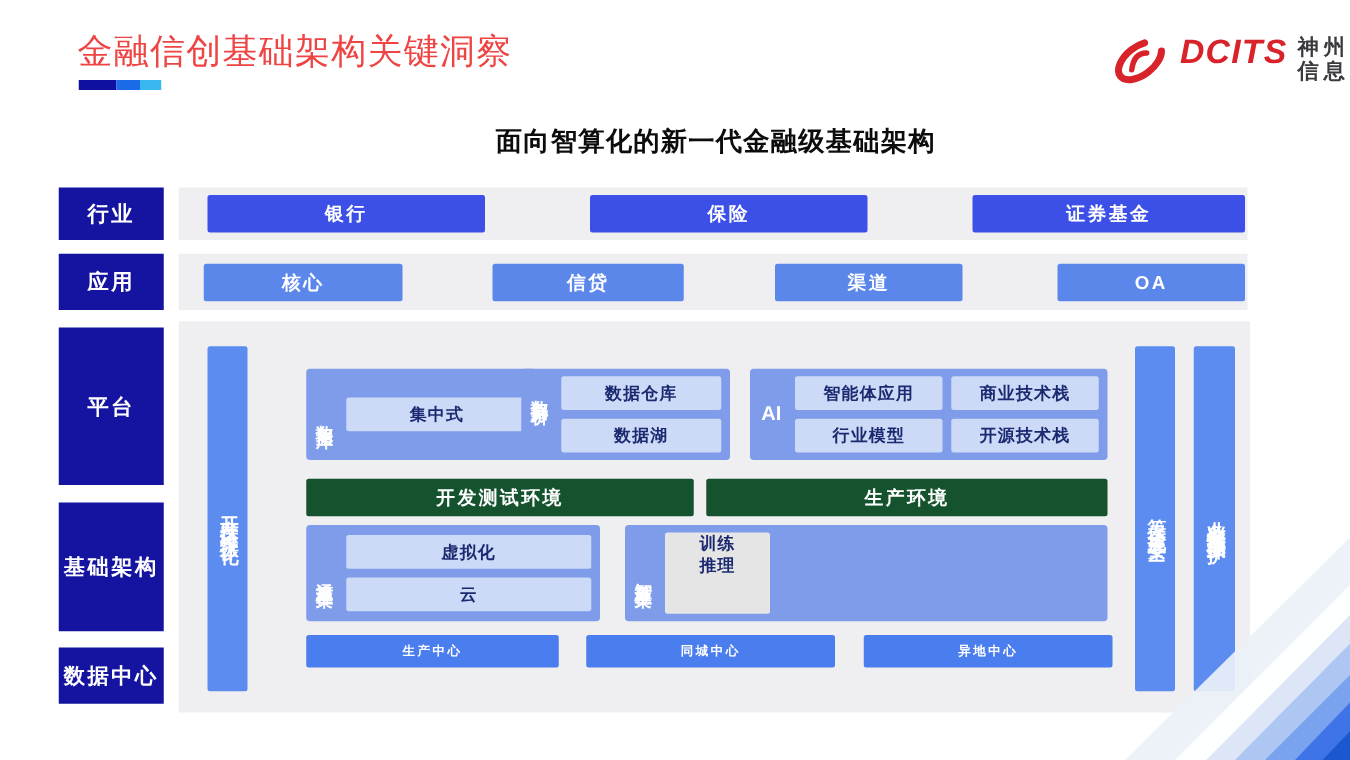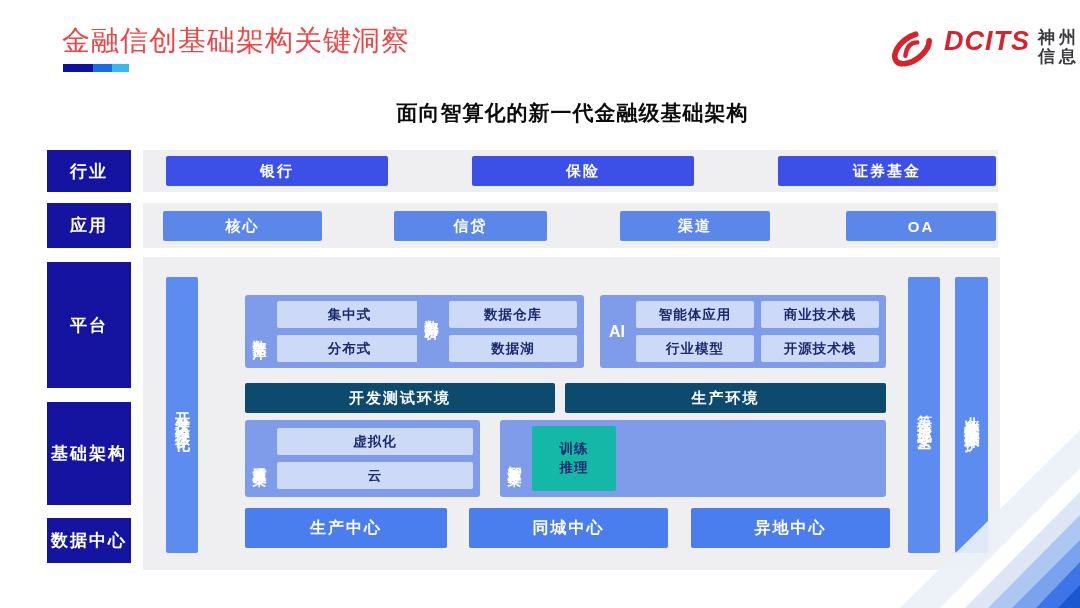--- a/index.html
+++ b/index.html
@@ -34,22 +34,22 @@
   }
   
   .strip{background:#efeff1;z-index:0;}
   
   .btn{
     color:#ffffff;font-weight:bold;text-align:center;z-index:2;border-radius:2px;
     display:flex;align-items:center;justify-content:center;letter-spacing:2px;
   }
   .row1-btn{height:30px;font-size:15px;background:#3c50e8;}
   .row2-btn{height:30px;font-size:15px;background:#5b86ea;}
-  .env-bar{height:30px;font-size:15px;background:#0c4a6e;}
-  .center-btn{height:40px;font-size:16px;background:#4a7ded;}
+  .env-bar{height:30px;font-size:15px;background:#14532d;}
+  .center-btn{height:26px;font-size:10px;background:#4a7ded;}
   
   .pillar{
     background:#5c8cf0;color:#ffffff;font-weight:bold;font-size:15px;
     writing-mode:vertical-lr;text-orientation:upright;letter-spacing:4px;
     display:flex;align-items:center;justify-content:center;z-index:2;border-radius:2px;
   }
   
   .block{
     background:#7e9ce9;border-radius:3px;display:flex;align-items:center;
     padding:6px 7px;gap:9px;z-index:2;box-sizing:border-box;
@@ -60,23 +60,23 @@
   }
   .v-label.two-col{height:46px;}
   .h-label{color:#ffffff;font-weight:bold;font-size:16px;flex:none;padding:0 2px;}
   .box-col{flex:1;display:flex;flex-direction:column;gap:7px;}
   .grid2{flex:1;display:grid;grid-template-columns:1fr 1fr;gap:7px;}
   .inner-box{
     background:#ccd9f7;color:#1b2a70;font-weight:600;font-size:13.5px;
     text-align:center;height:27px;line-height:27px;border-radius:2px;letter-spacing:1px;
   }
   .side-box{
-    background:#14b8a6;color:#1b2a70;font-weight:600;font-size:13.5px;border-radius:2px;
+    background:#e5e5e5;color:#1b2a70;font-weight:600;font-size:13.5px;border-radius:2px;
     width:84px;align-self:stretch;display:flex;flex-direction:column;
-    align-items:center;justify-content:center;line-height:1.35;letter-spacing:1px;flex:none;
+    align-items:center;line-height:1.35;letter-spacing:1px;flex:none;
   }
   
   .corner{left:760px;top:400px;width:320px;height:208px;z-index:6;pointer-events:none;}
 </style>
 </head>
 <body>
 
 <div class="abs title">金融信创基础架构关键洞察</div>
 <div class="abs underline">
   <span class="seg1"></span>
@@ -117,21 +117,20 @@
 <div class="abs btn row2-btn" style="left:394px;top:211px;width:153px">信贷</div>
 <div class="abs btn row2-btn" style="left:620px;top:211px;width:150px">渠道</div>
 <div class="abs btn row2-btn" style="left:846px;top:211px;width:150px">OA</div>
 
 <div class="abs pillar" style="left:166px;top:277px;width:32px;height:276px">开发运维一体化</div>
 
 <div class="abs block" style="left:245px;top:295px;width:184px;height:73px">
   <div class="v-label">数据库</div>
   <div class="box-col">
     <div class="inner-box">集中式</div>
-    <div class="inner-box">分布式</div>
   </div>
 </div>
 
 <div class="abs block" style="left:417px;top:295px;width:167px;height:73px">
   <div class="v-label two-col">数据分析</div>
   <div class="box-col">
     <div class="inner-box">数据仓库</div>
     <div class="inner-box">数据湖</div>
   </div>
 </div>

